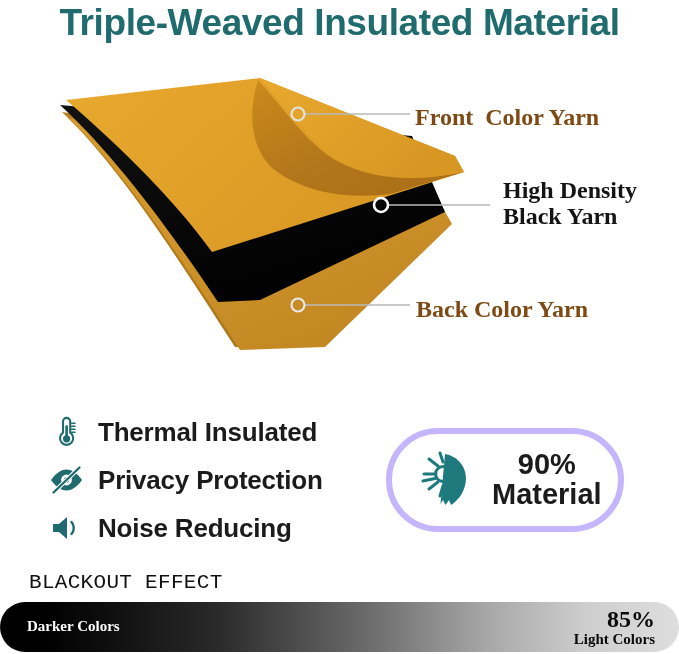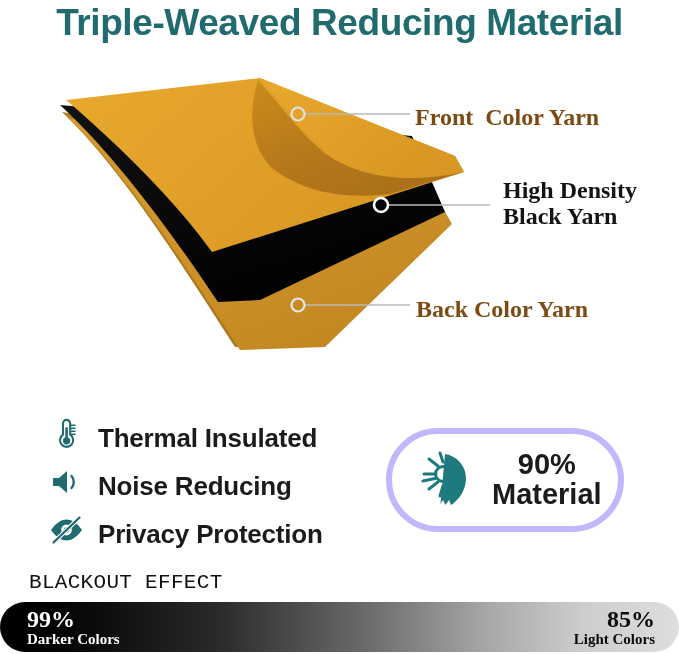--- a/index.html
+++ b/index.html
@@ -59,21 +59,21 @@
 
   
   #feature-list {
     position: absolute;
     left: 46px;
     top: 410px;
     width: 330px;
   }
   .feature-row {
     display: flex;
-    align-items: flex-end;
+    align-items: center;
     height: 44px;
     margin-bottom: 4px;
   }
   .feature-icon {
     width: 40px;
     height: 40px;
     flex: 0 0 40px;
     display: flex;
     align-items: center;
     justify-content: center;
@@ -160,21 +160,21 @@
     white-space: nowrap;
   }
   #bar-left  { left: 27px; text-align: left;  color: #ffffff; }
   #bar-right { right: 24px; text-align: right; color: #0a0a0a; margin-left: 44px; }
   .bar-pct   { font-size: 24px; display: block; }
   .bar-sub   { font-size: 15px; display: block; }
 </style>
 </head>
 <body>
 
-<div id="page-title">Triple-Weaved Reducing Material</div>
+<div id="page-title">Triple-Weaved Insulated Material</div>
 
 <div id="fabric-diagram">
   <svg width="430" height="300" viewBox="0 0 430 300" xmlns="http://www.w3.org/2000/svg">
     <defs>
       <linearGradient id="gradTopSheet" x1="0" y1="0" x2="1" y2="0.5">
         <stop offset="0%" stop-color="#e8a92e"></stop>
         <stop offset="45%" stop-color="#e2a129"></stop>
         <stop offset="100%" stop-color="#d79722"></stop>
       </linearGradient>
       <linearGradient id="gradCurl" x1="0.1" y1="0" x2="0.9" y2="1">
@@ -253,41 +253,41 @@
           <line x1="22.6" y1="14.3" x2="26" y2="14.3"></line>
           <line x1="22.6" y1="17.3" x2="26" y2="17.3"></line>
         </g>
       </svg>
     </span>
     <span class="feature-text">Thermal Insulated</span>
   </div>
 
   <div class="feature-row">
     <span class="feature-icon">
-      <svg width="34" height="34" viewBox="0 0 34 34" xmlns="http://www.w3.org/2000/svg">
-        <path d="M4 13 h6 l8 -7 v22 l-8 -7 H4 Z" fill="#1f6b6e"></path>
-        <path d="M22.5 11 a9 9 0 0 1 0 12" fill="none" stroke="#1f6b6e" stroke-width="2.4" stroke-linecap="round"></path>
-      </svg>
-    </span>
-    <span class="feature-text">Noise Reducing</span>
-  </div>
-
-  <div class="feature-row">
-    <span class="feature-icon">
       <svg width="36" height="34" viewBox="0 0 36 34" xmlns="http://www.w3.org/2000/svg">
         <path d="M3 17 C8 9.5 14 6.5 18.5 6.5 C23 6.5 29 9.5 34 17
                  C29 24.5 23 27.5 18.5 27.5 C14 27.5 8 24.5 3 17 Z" fill="#1f6b6e"></path>
         <circle cx="18.5" cy="17" r="5.4" fill="#ffffff"></circle>
         <circle cx="18.5" cy="17" r="2.7" fill="#1f6b6e"></circle>
         <line x1="5.5" y1="29.5" x2="31.5" y2="4.5" stroke="#ffffff" stroke-width="4.4" stroke-linecap="round"></line>
         <line x1="5.5" y1="29.5" x2="31.5" y2="4.5" stroke="#1f6b6e" stroke-width="2.3" stroke-linecap="round"></line>
       </svg>
     </span>
     <span class="feature-text">Privacy Protection</span>
   </div>
+
+  <div class="feature-row">
+    <span class="feature-icon">
+      <svg width="34" height="34" viewBox="0 0 34 34" xmlns="http://www.w3.org/2000/svg">
+        <path d="M4 13 h6 l8 -7 v22 l-8 -7 H4 Z" fill="#1f6b6e"></path>
+        <path d="M22.5 11 a9 9 0 0 1 0 12" fill="none" stroke="#1f6b6e" stroke-width="2.4" stroke-linecap="round"></path>
+      </svg>
+    </span>
+    <span class="feature-text">Noise Reducing</span>
+  </div>
 </div>
 
 <div id="blackout-badge">
   <span id="blackout-badge-icon">
     <svg width="72" height="72" viewBox="0 0 72 72" xmlns="http://www.w3.org/2000/svg">
 
       <g stroke="#1f7a7e" stroke-width="3" stroke-linecap="round">
         <line x1="27" y1="30" x2="15" y2="30"></line>
         <line x1="29" y1="22" x2="20" y2="15"></line>
         <line x1="34" y1="18" x2="31" y2="9"></line>
@@ -305,20 +305,19 @@
   <span id="blackout-badge-text">
     <span id="blackout-pct">90%</span>
     <span id="blackout-word">Material</span>
   </span>
 </div>
 
 <div id="blackout-effect-heading">BLACKOUT EFFECT</div>
 
 <div id="blackout-bar">
   <span class="bar-block" id="bar-left">
-    <span class="bar-pct">99%</span>
     <span class="bar-sub">Darker Colors</span>
   </span>
   <span class="bar-block" id="bar-right">
     <span class="bar-pct">85%</span>
     <span class="bar-sub">Light Colors</span>
   </span>
 </div>
 
 </body></html>

